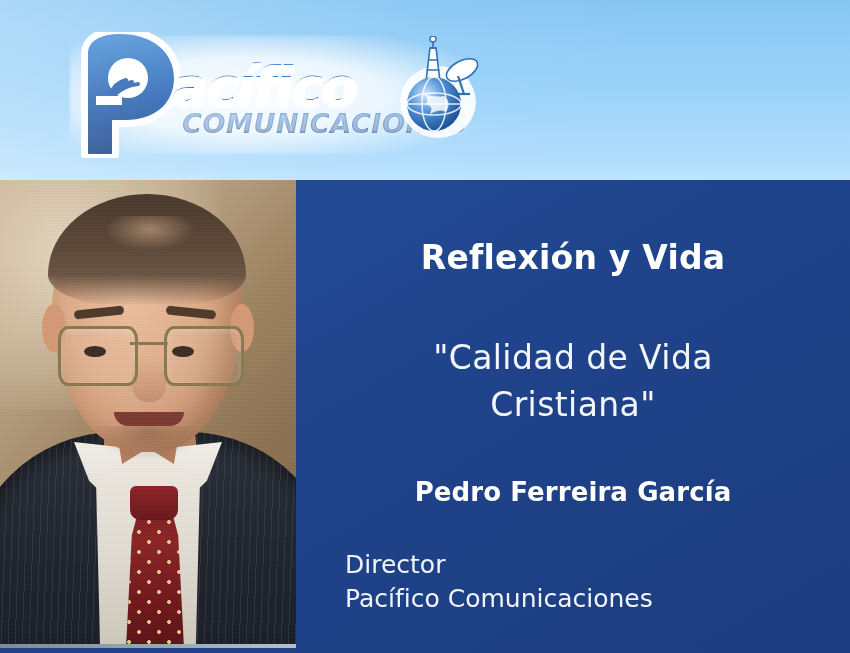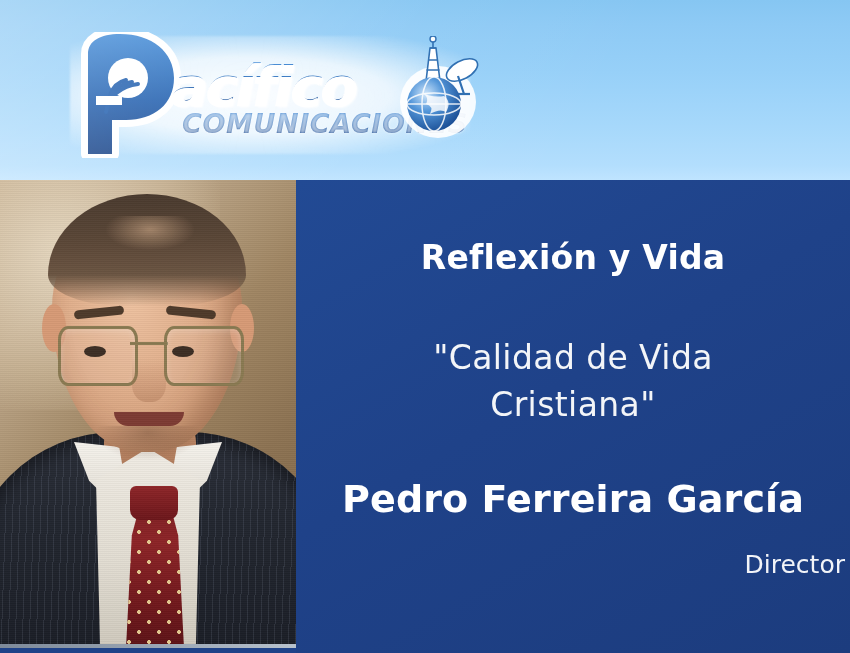--- a/index.html
+++ b/index.html
@@ -375,31 +375,31 @@
     color: #f3f5f8;
     line-height: 1.42;
     letter-spacing: 0.4px;
   }
   .panel-speaker {
     position: absolute;
     left: 0;
     top: 297px;
     width: 554px;
     text-align: center;
-    font-size: 38px;
+    font-size: 26px;
     font-weight: 700;
     color: #ffffff;
     letter-spacing: 0.1px;
   }
   .panel-role {
     position: absolute;
     left: 49px;
     top: 368px;
     width: 500px;
-    text-align: right;
+    text-align: left;
     font-size: 25px;
     font-weight: 400;
     color: #f2f4f8;
     line-height: 1.34;
   }
   .panel-role div { white-space: nowrap; }
 </style>
 </head>
 <body>
 
@@ -509,17 +509,18 @@
 
       <div class="panel-subtitle">
         <div>"Calidad de Vida</div>
         <div>Cristiana"</div>
       </div>
 
       <div class="panel-speaker">Pedro Ferreira García</div>
 
       <div class="panel-role">
         <div>Director</div>
+        <div>Pacífico Comunicaciones</div>
       </div>
     </div>
 
   </div>
 </div>
 
 </body></html>

